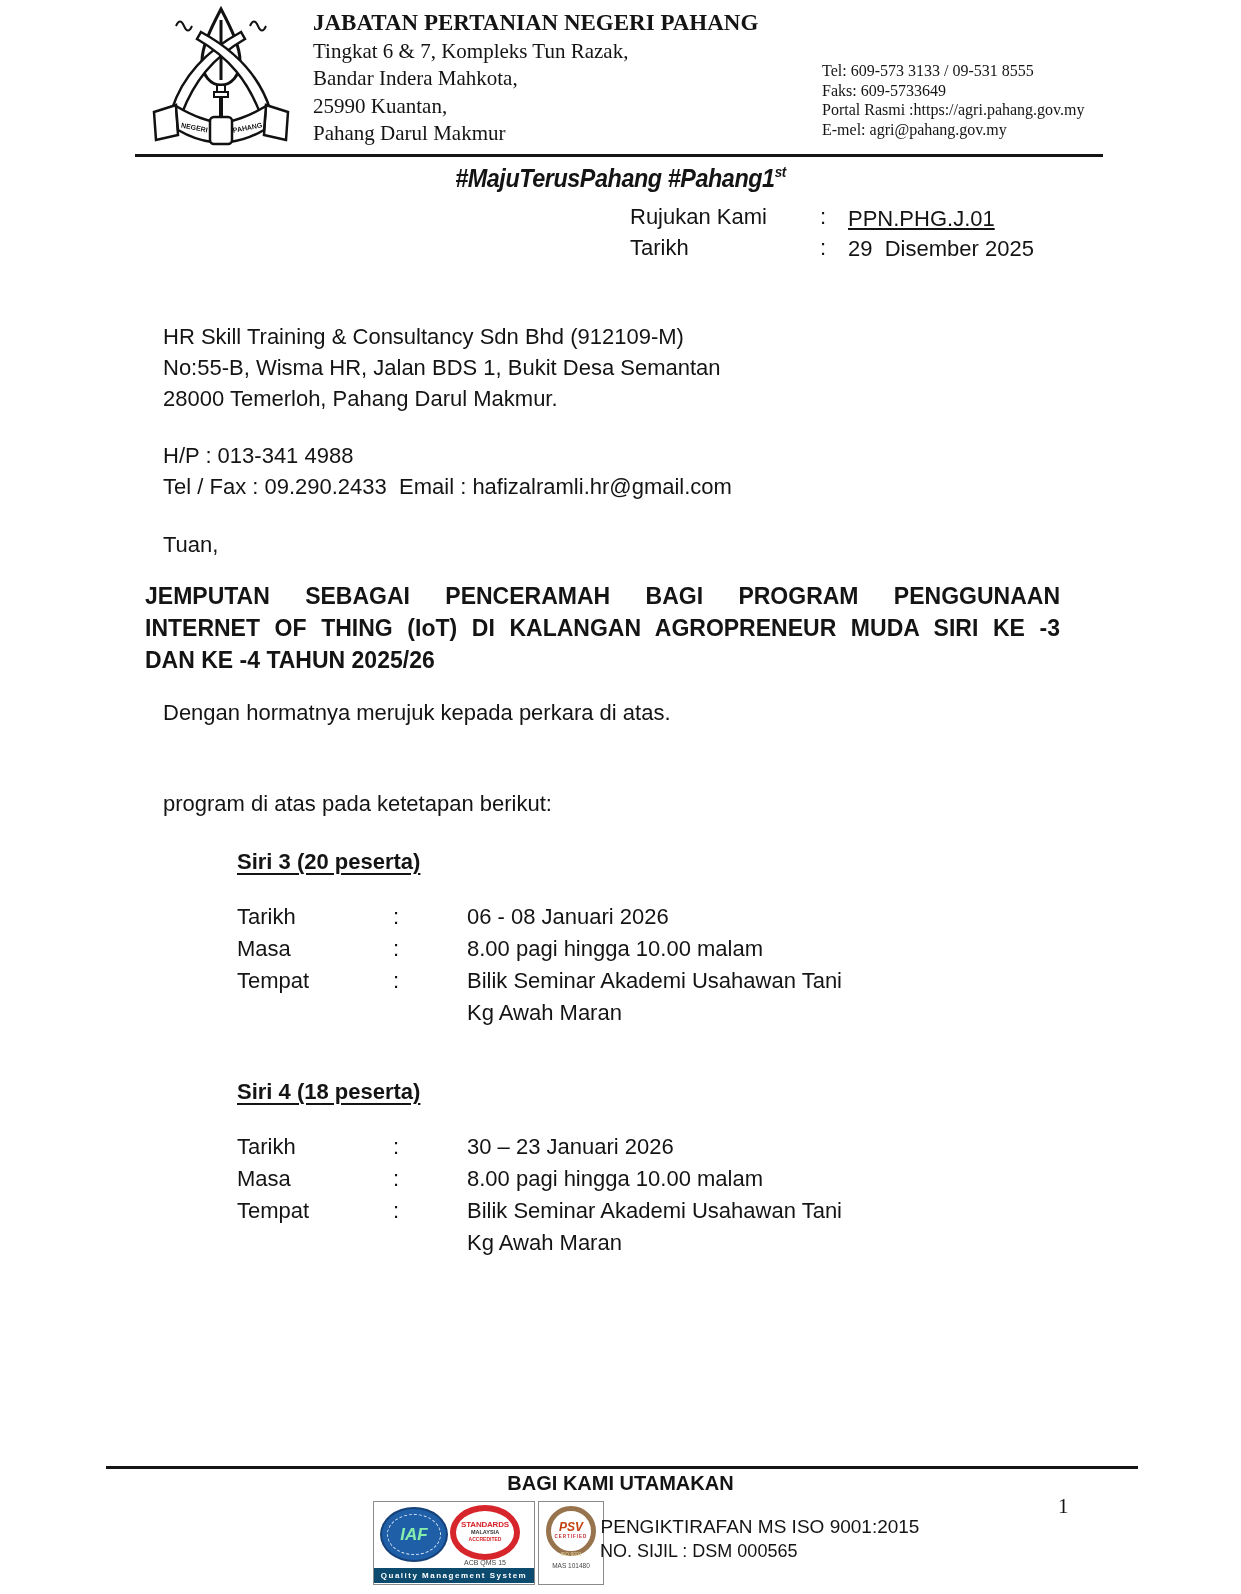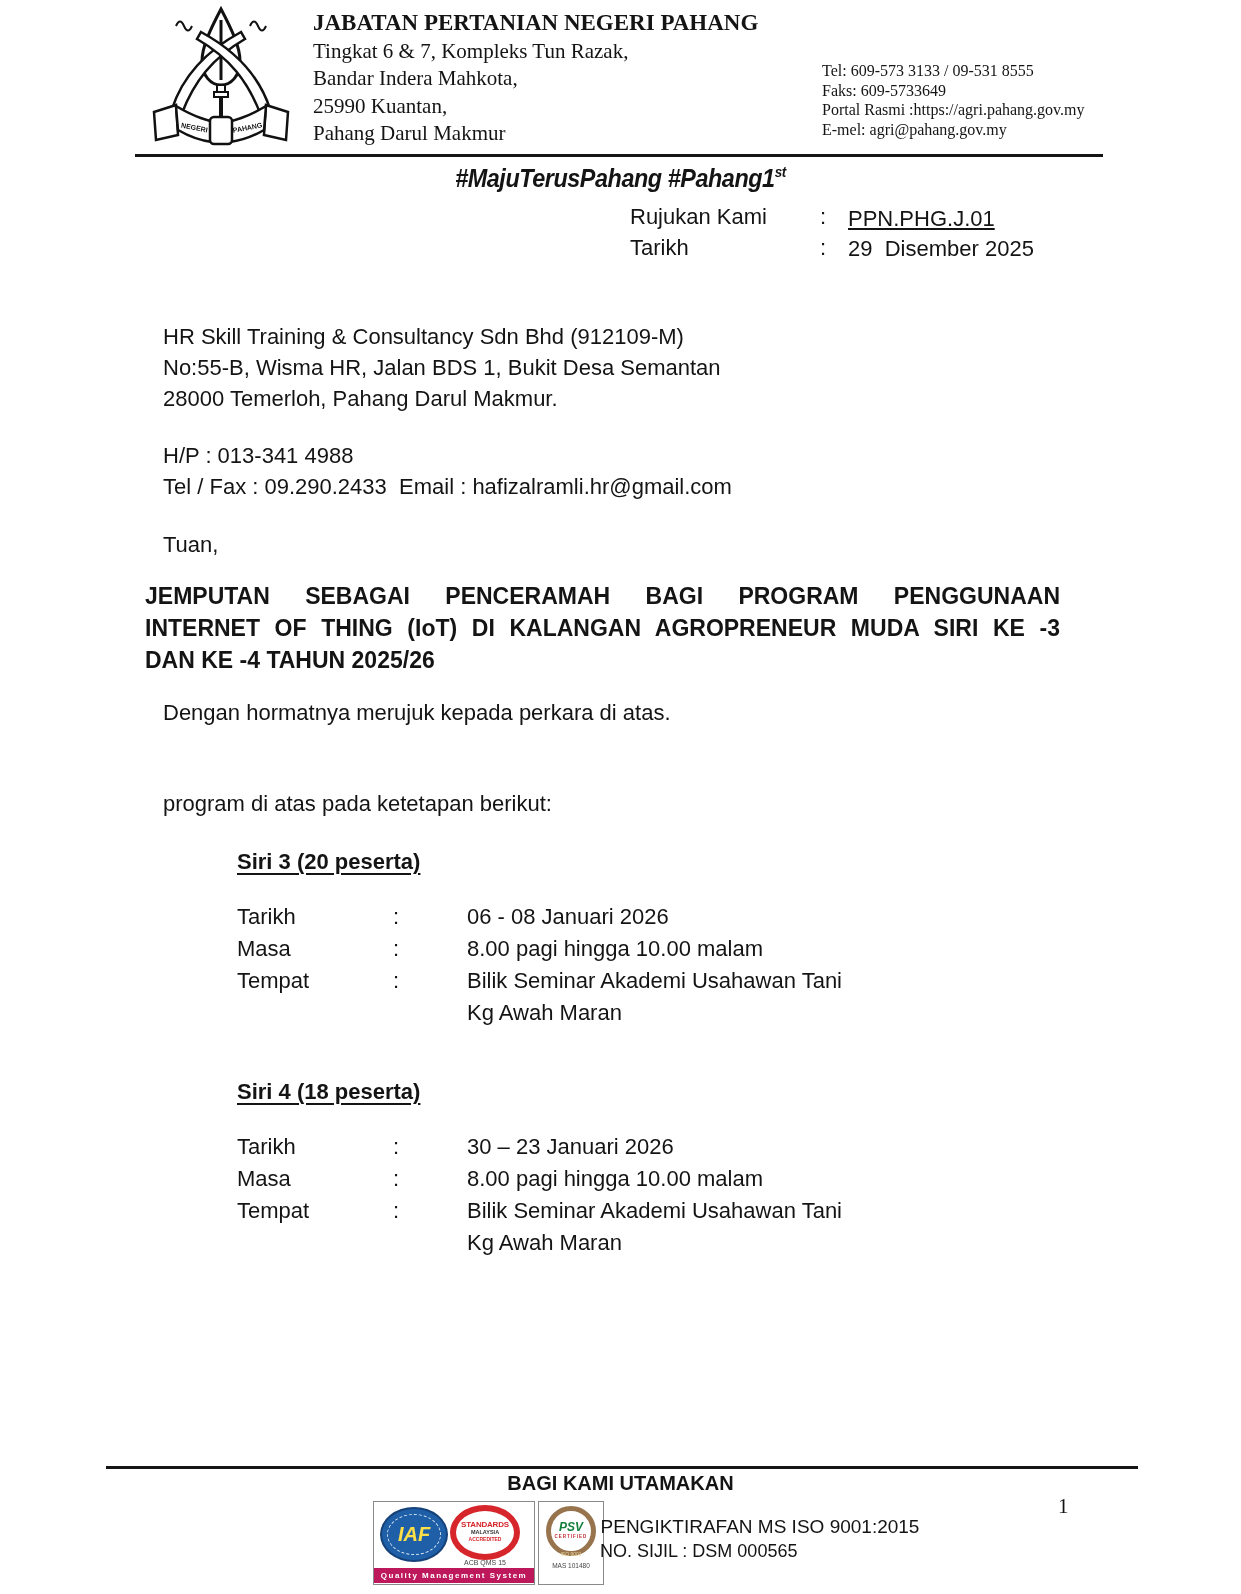--- a/index.html
+++ b/index.html
@@ -16,35 +16,35 @@
   .colon-col{left:393px;}
   .val-col{left:467px;}
   .ref-lbl{left:630px;font-size:22px;}
   .ref-colon{left:820px;font-size:22px;}
   .ref-val{left:848px;font-size:22px;}
   .session-title{left:237px;font-size:22px;font-weight:bold;text-decoration:underline;
                  text-decoration-thickness:2px;text-underline-offset:4px;}
   .subject-line{left:145px;width:915px;font-size:23px;font-weight:bold;}
   .tab-spacer{display:inline-block;width:42px;}
   .cert-box{border:1px solid #8a8a8a;background:#fff;}
-  .qms-bar{position:absolute;left:0;right:0;top:66px;height:15px;background:#be185d;
+  .qms-bar{position:absolute;left:0;right:0;top:66px;height:15px;background:#0c4a6e;
            color:#fff;font-size:8px;font-weight:bold;letter-spacing:1.5px;text-align:center;line-height:15px;}
   .iaf-oval{position:absolute;left:6px;top:5px;width:64px;height:51px;border-radius:50%;
             background:#1f5fa8;border:2px solid #16427a;}
   .iaf-inner{position:absolute;left:5px;top:5px;right:5px;bottom:5px;border:1px dashed rgba(255,255,255,.85);
              border-radius:50%;display:flex;align-items:center;justify-content:center;
-             color:#fde047;font-weight:bold;font-style:italic;font-size:20px;}
+             color:#86efac;font-weight:bold;font-style:italic;font-size:17px;}
   .std-oval{position:absolute;left:76px;top:3px;width:70px;height:55px;border-radius:50%;
             background:#fff;border:6px solid #d6252b;text-align:center;box-sizing:border-box;}
   .std-word{color:#d6252b;font-weight:bold;font-size:8px;margin-top:9px;letter-spacing:-0.2px;}
   .std-sub{color:#333;font-size:5.5px;font-weight:bold;}
   .std-acc{color:#d6252b;font-size:5px;font-weight:bold;margin-top:1px;}
   .psv-circle{position:absolute;left:7px;top:4px;width:50px;height:50px;border-radius:50%;
               background:#fff;border:5px solid #97744d;box-sizing:border-box;text-align:center;}
-  .psv-word{color:#15803d;font-weight:bold;font-style:italic;font-size:12px;margin-top:9px;}
+  .psv-word{color:#c2410c;font-weight:bold;font-style:italic;font-size:12px;margin-top:9px;}
   .psv-cert{color:#c2272d;font-size:4.5px;font-weight:bold;letter-spacing:1px;}
   .psv-iso{position:absolute;left:0;right:0;top:40px;text-align:center;font-size:5px;color:#e8d9a0;}
   .tiny-label{font-size:7px;color:#444;text-align:center;}
 </style>
 </head>
 <body>
 
 <div class="page">
 
   <div class="abs" style="left:146px;top:6px;width:150px;height:142px;">

